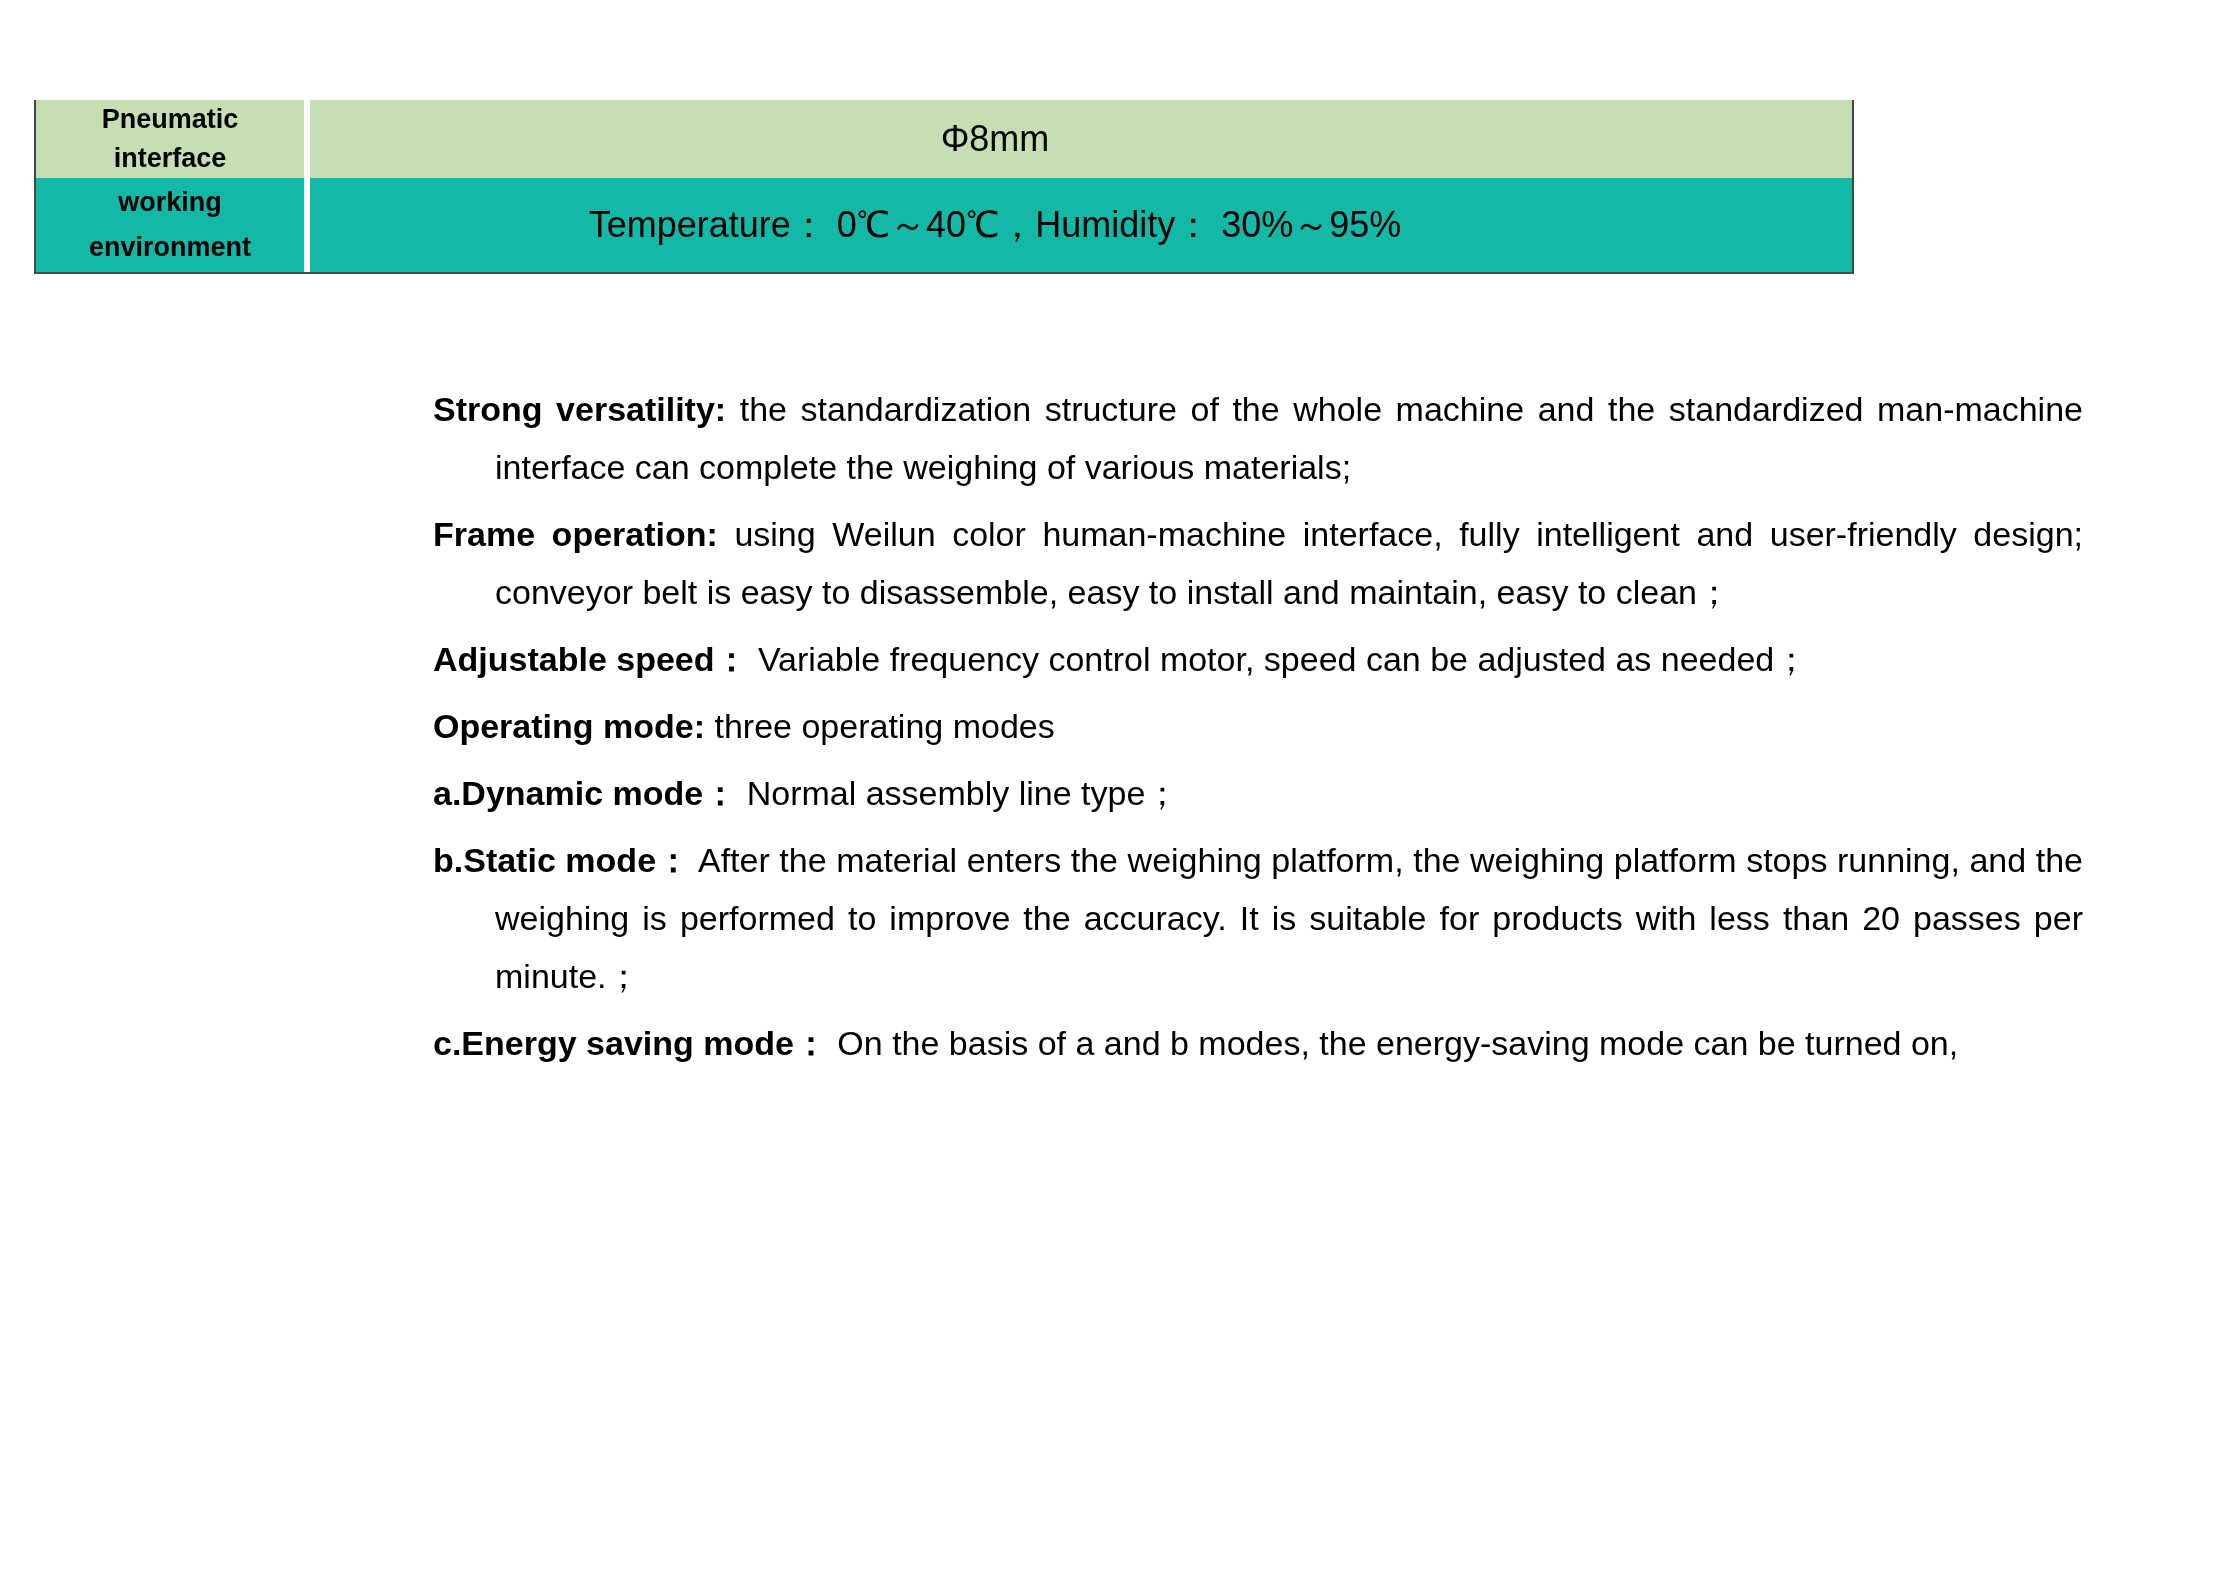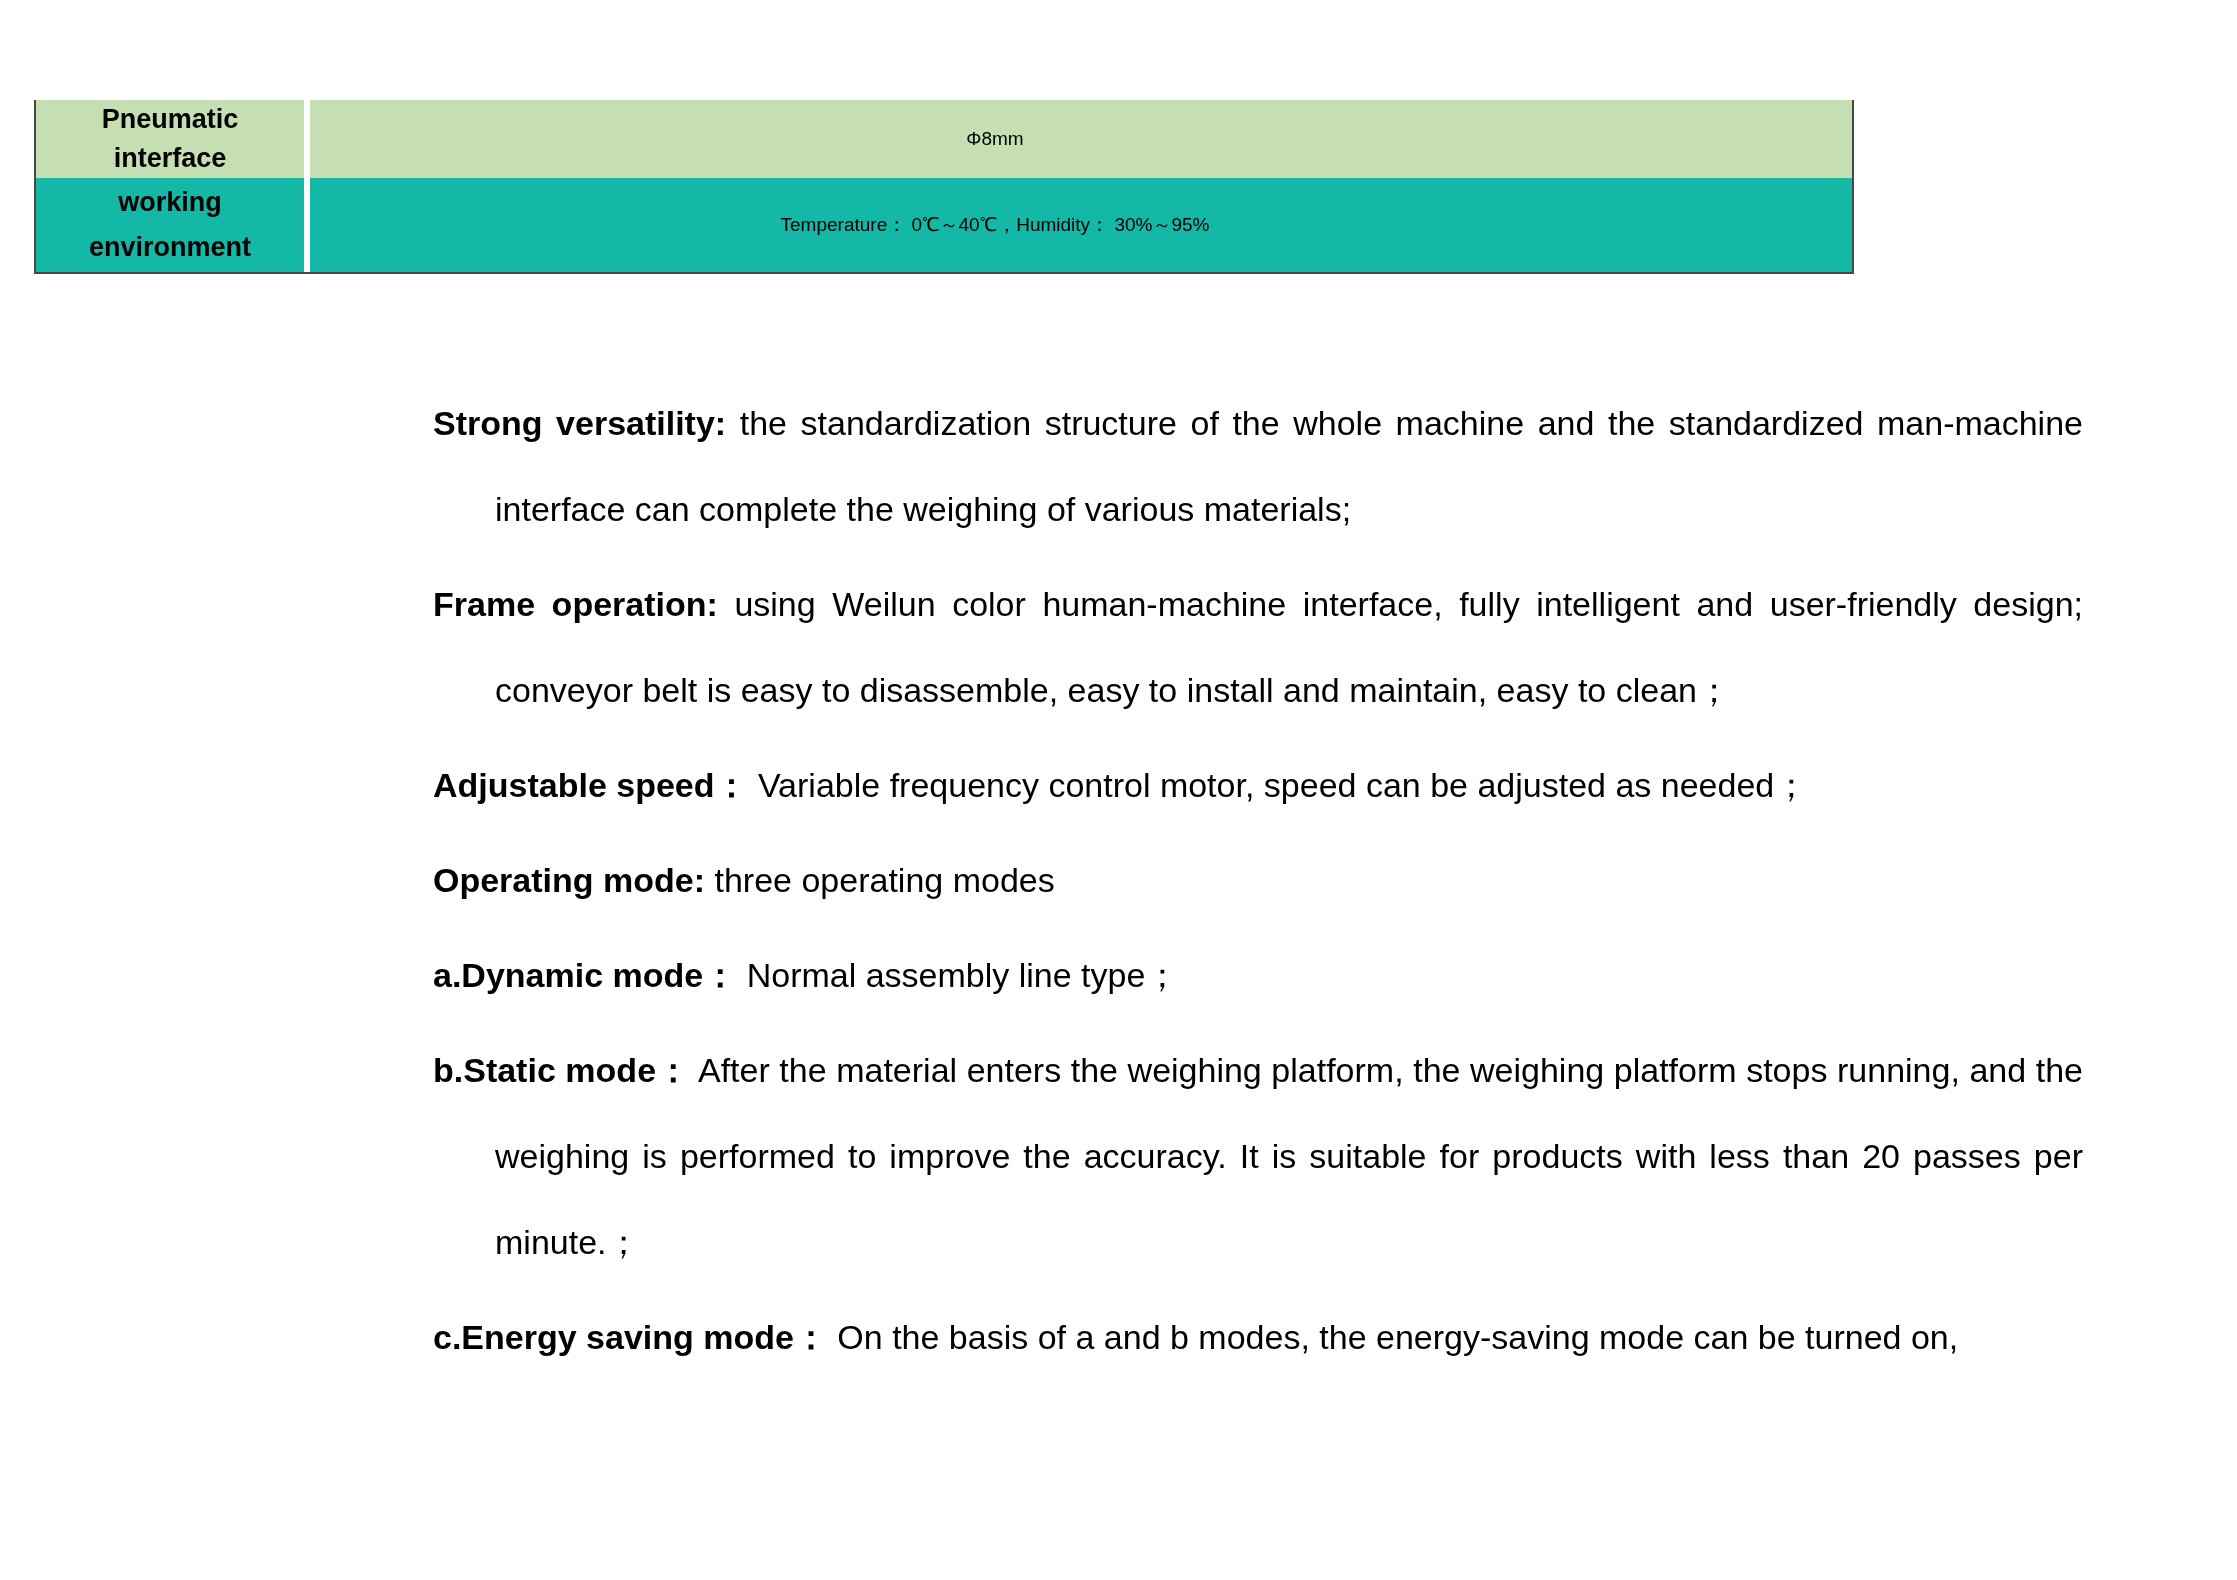--- a/index.html
+++ b/index.html
@@ -48,34 +48,34 @@
   .col-sep {
     flex: 0 0 6px;
     width: 6px;
     background: #ffffff;
   }
   .value-cell {
     flex: 1;
     display: flex;
     align-items: center;
     justify-content: center;
-    font-size: 19px;
+    font-size: 36px;
     line-height: 32px;
     padding-right: 172px;
     box-sizing: border-box;
   }
 
   
   .content {
     position: absolute;
     left: 495px;
     top: 380px;
     width: 1588px;
     font-size: 34px;
-    line-height: 86px;
+    line-height: 58px;
     text-align: justify;
   }
   .para {
     margin: 0 0 9px 0;
     text-indent: -62px; 
   }
   .lead { font-weight: bold; }
 </style>
 </head>
 <body>

